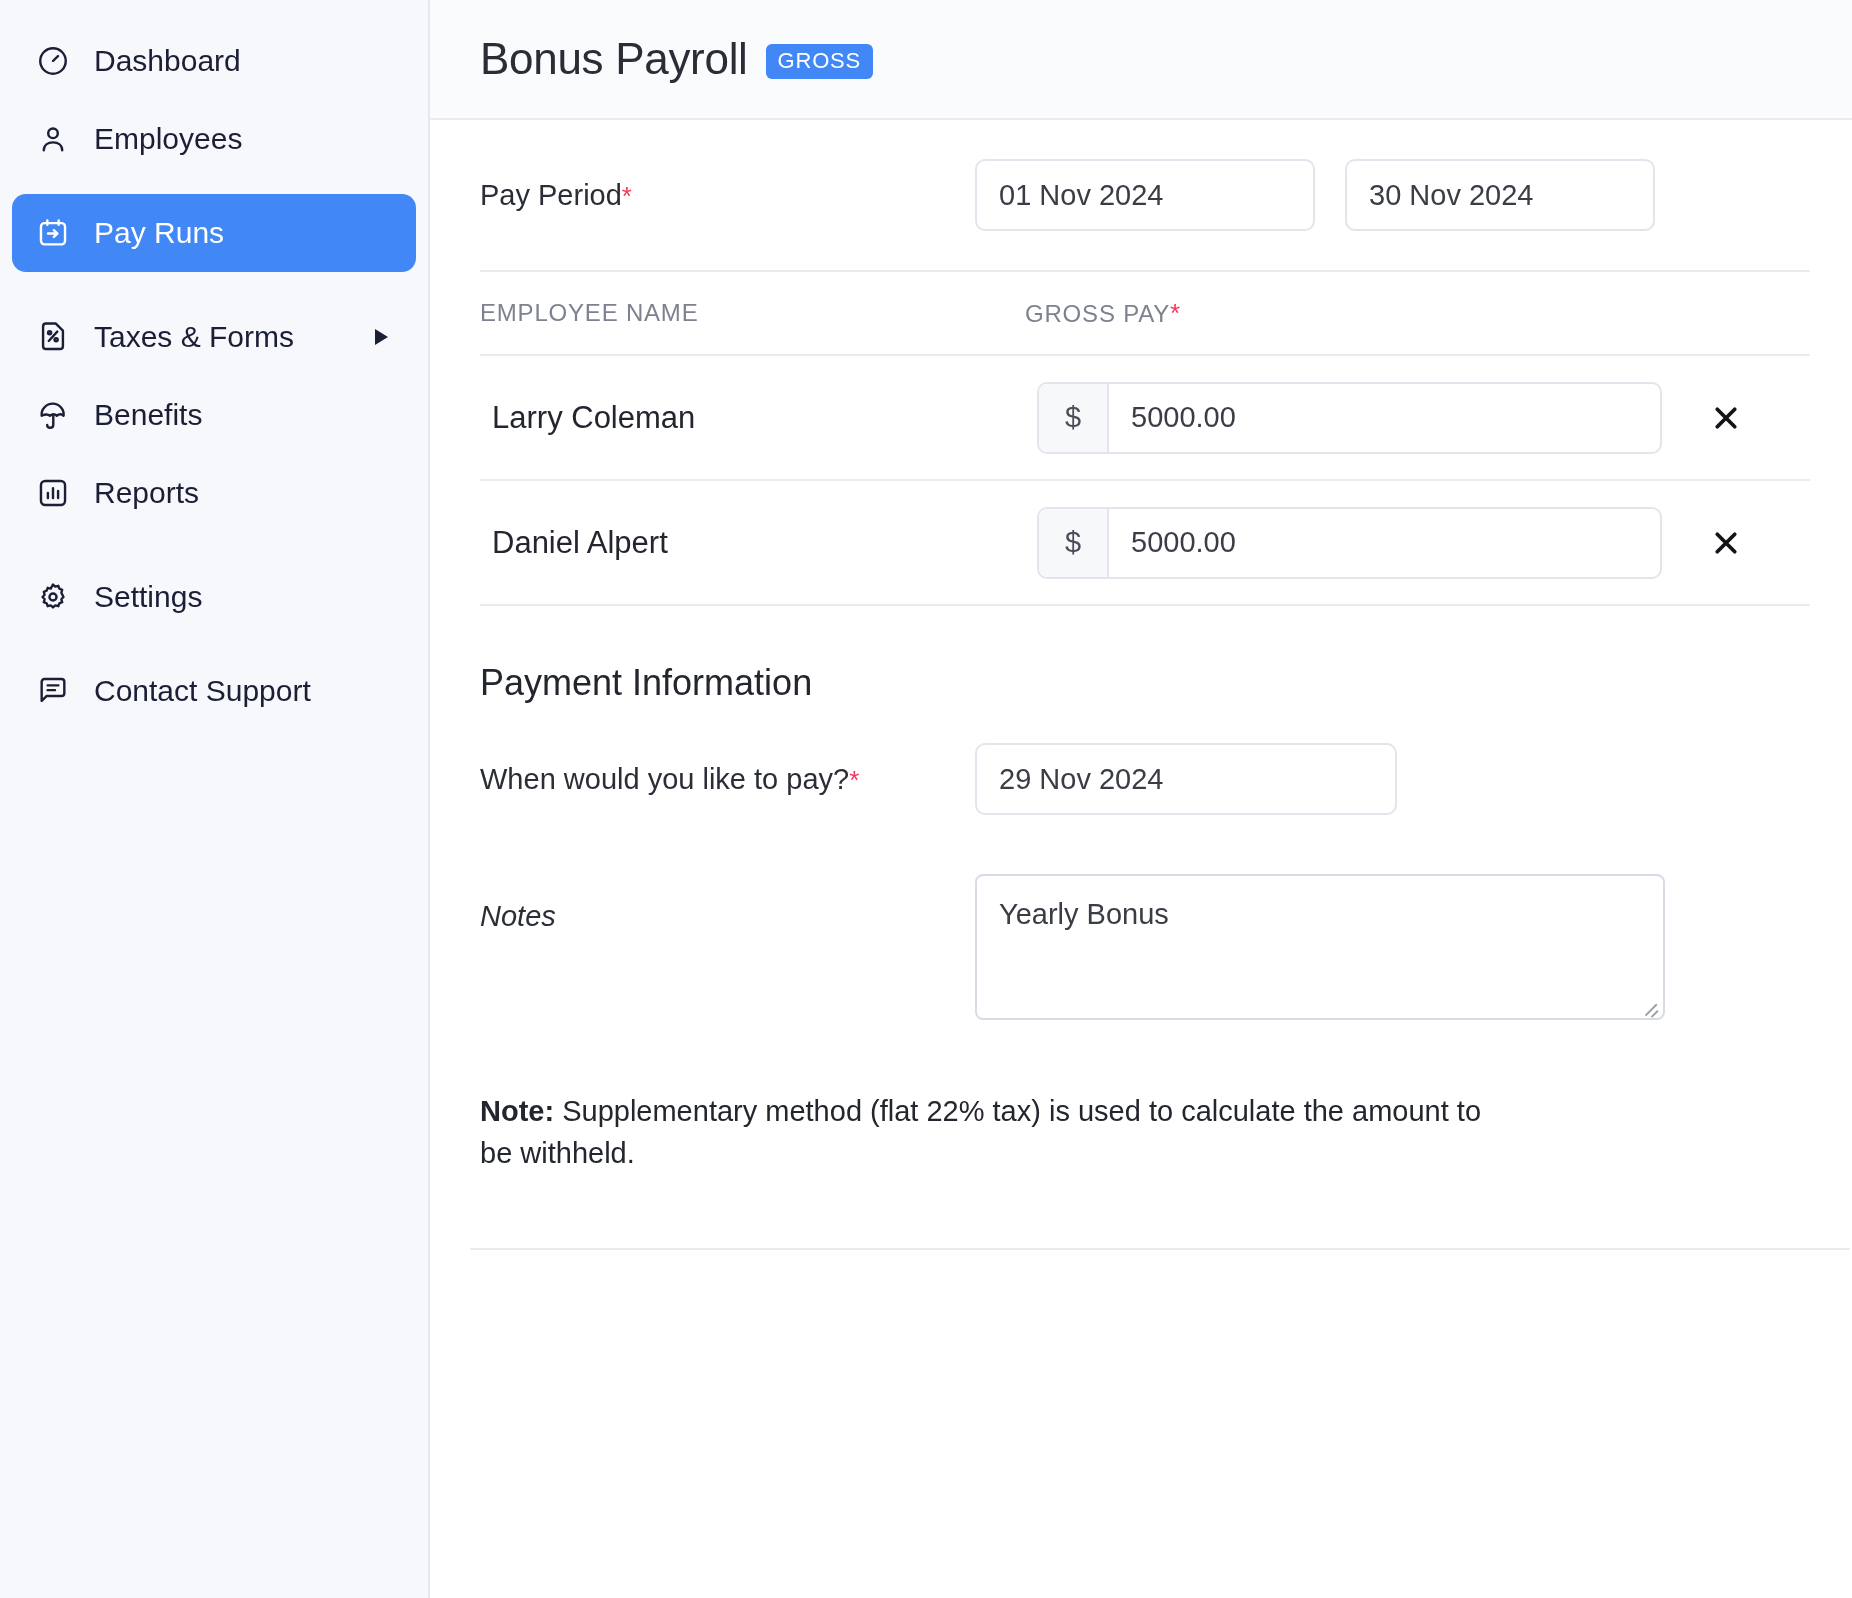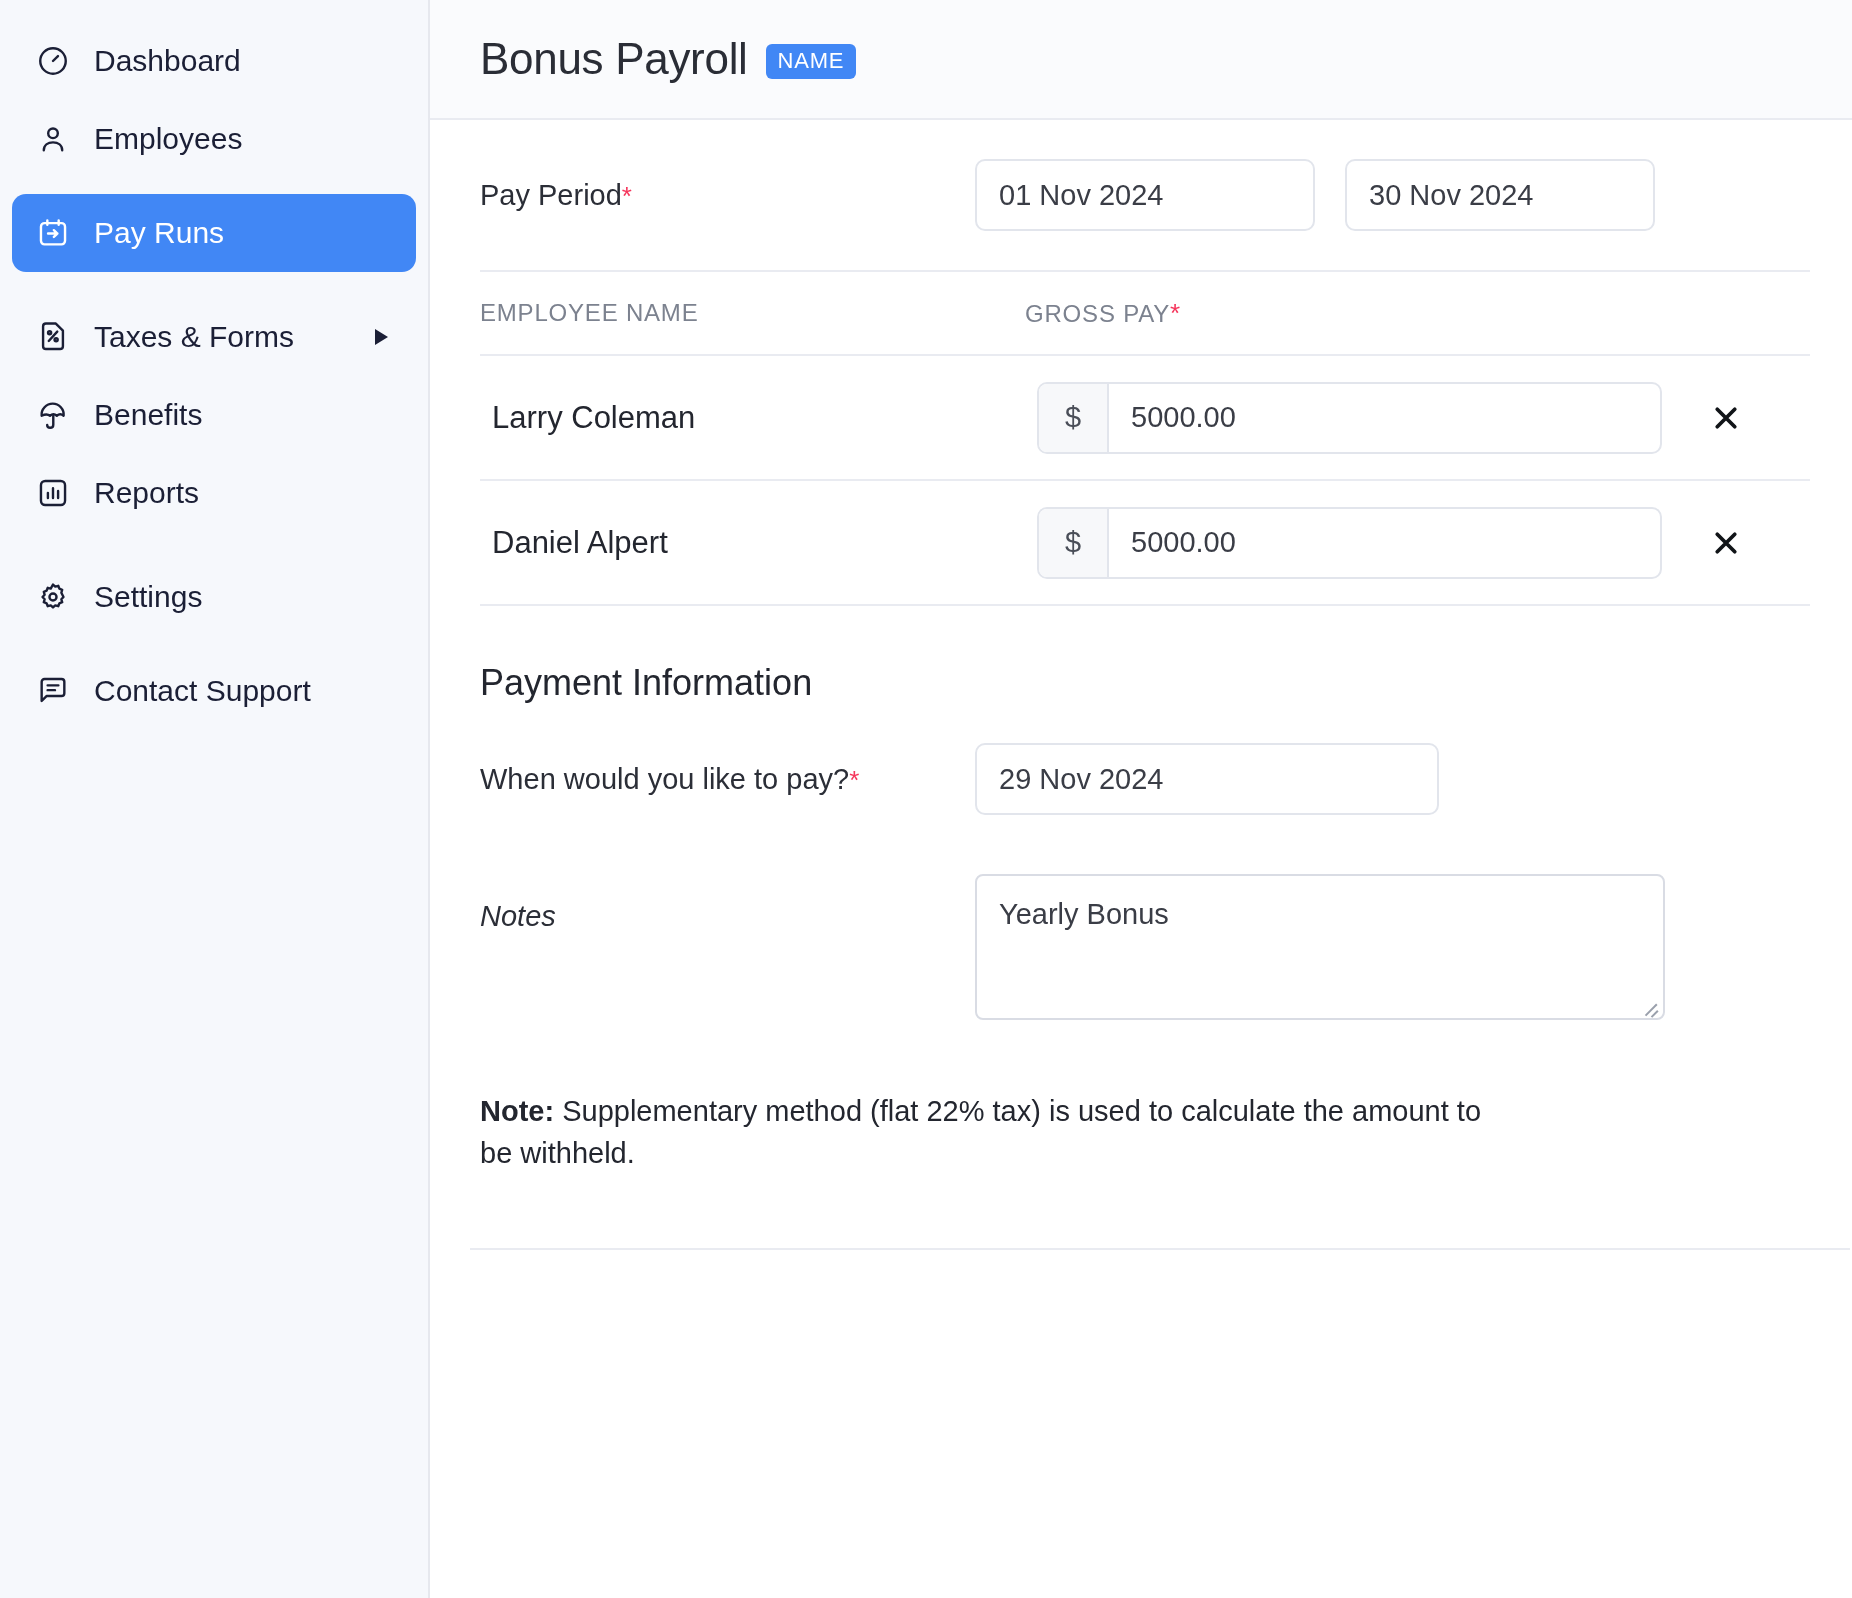--- a/index.html
+++ b/index.html
@@ -193,21 +193,21 @@
     color: #23262f;
     padding: 56px 0 0 50px;
   }
   .row-paydate {
     display: flex;
     align-items: center;
     height: 150px;
     padding-left: 50px;
   }
   .paydate-label { width: 495px; flex: 0 0 495px; font-size: 29px; color: #2b2e37; }
-  .date-c { width: 464px; }
+  .date-c { width: 422px; }
 
   .row-notes {
     display: flex;
     align-items: flex-start;
     padding-left: 50px;
     padding-top: 20px;
   }
   .notes-label { width: 495px; flex: 0 0 495px; font-size: 29px; color: #2b2e37; padding-top: 26px; font-style: italic; }
   .notes-box {
     width: 690px;
@@ -388,21 +388,21 @@
       </span>
       <span class="nav-label">Contact Support</span>
     </div>
 
   </nav>
 
   <div class="main">
 
     <div class="page-header">
       <span class="page-title">Bonus Payroll</span>
-      <span class="badge">NAME</span>
+      <span class="badge">GROSS</span>
     </div>
 
     <div class="row-pay-period">
       <div class="field-label">
         <span>Pay Period</span><span class="req">*</span>
       </div>
       <div class="txt-input date-a">01 Nov 2024</div>
       <div class="txt-input date-b">30 Nov 2024</div>
     </div>
 

